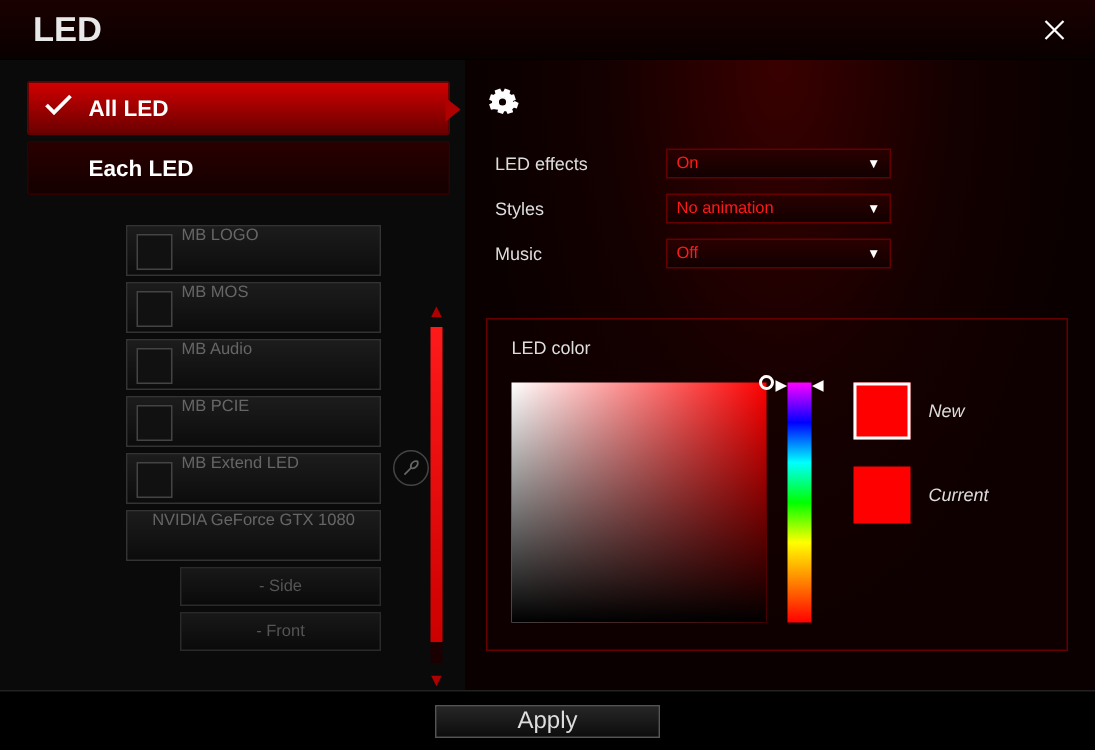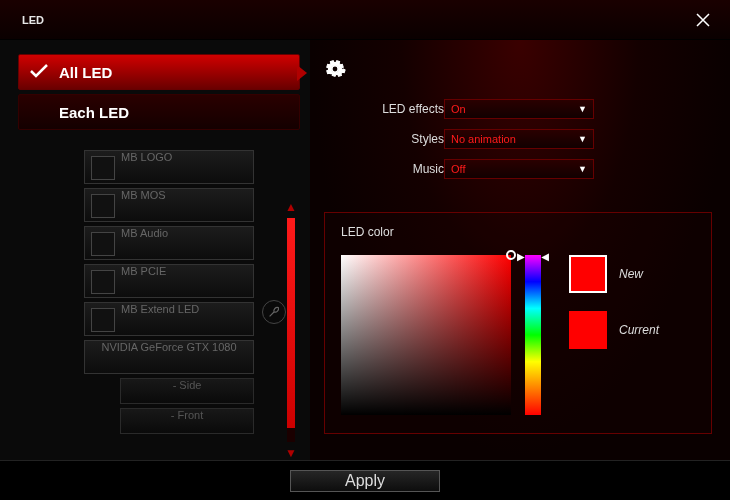--- a/index.html
+++ b/index.html
@@ -1,41 +1,41 @@
 <!DOCTYPE html>
 <html><head>
 <meta charset="utf-8">
 <style>
   * { box-sizing: border-box; margin: 0; padding: 0; font-family: Arial, sans-serif; }
   body { background: #0a0a0a; width: 730px; height: 500px; overflow: hidden; color: #ccc; }
   .window { width: 730px; height: 500px; background: #0a0a0a; position: relative; }
   .titlebar { height: 40px; display: flex; align-items: center; justify-content: space-between; padding: 0 12px 0 22px; background: linear-gradient(to bottom, #1a0000, #0a0000); border-bottom: 1px solid #000; }
-  .titlebar .title { color: #e8e8e8; font-size: 11px; font-weight: bold; }
+  .titlebar .title { color: #e8e8e8; font-size: 23px; font-weight: bold; }
   .titlebar .close { color: #fff; font-size: 20px; cursor: pointer; width: 30px; height: 30px; display:flex; align-items:center; justify-content:center; }
   .body { display: flex; height: 420px; }
   .left { width: 310px; padding: 10px 0 0 0; position: relative; }
   .tab { height: 36px; display: flex; align-items: center; padding-left: 40px; font-size: 15px; font-weight: bold; color: #fff; position: relative; margin: 4px 10px 4px 18px; }
   .tab.active { background: linear-gradient(to bottom, #d00000, #6a0000); border: 1px solid #600; border-radius: 2px; }
   .tab.inactive { background: linear-gradient(to bottom, #2a0000, #140000); border: 1px solid #300; border-radius: 2px; }
   .tab .check { position: absolute; left: 10px; }
   .tab-arrow { position: absolute; right: -8px; top: 10px; width: 0; height: 0; border-left: 10px solid #b00000; border-top: 8px solid transparent; border-bottom: 8px solid transparent; }
   .device-list { margin: 20px 0 0 84px; width: 170px; position: relative; }
   .dev-item { height: 34px; background: linear-gradient(to bottom, #1c1c1c, #0c0c0c); border: 1px solid #333; margin-bottom: 4px; display: flex; align-items: flex-start; padding-left: 36px; color: #666; font-size: 11px; position: relative; cursor: pointer; }
   .dev-item .dicon { position:absolute; left:6px; top:5px; width:24px; height:24px; border:1px solid #444; background:#111; }
-  .sub-item { height: 26px; background: linear-gradient(to bottom, #181818, #0a0a0a); border: 1px solid #2a2a2a; margin: 0 0 4px 36px; display:flex; justify-content:center; color:#555; font-size: 11px; cursor:pointer; }
+  .sub-item { height: 26px; background: linear-gradient(to bottom, #181818, #0a0a0a); border: 1px solid #2a2a2a; margin: 0 0 4px 36px; display:flex; align-items:center; justify-content:center; color:#555; font-size: 11px; cursor:pointer; }
   .wrench-wrap { position:absolute; right:-32px; top:150px; width:24px; height:24px; border:1px solid #444; border-radius:50%; display:flex; align-items:center; justify-content:center; color:#666; font-size:13px; cursor:pointer; }
   .scroll-col { position:absolute; right:12px; top:160px; width:14px; height:260px; display:flex; flex-direction:column; align-items:center; }
   .scroll-arrow { color:#b00000; font-size:12px; cursor:pointer; user-select:none; }
   .scroll-track { flex:1; width:8px; background:#1a0000; margin:4px 0; position:relative; }
   .scroll-thumb { position:absolute; top:0; left:0; width:8px; height:210px; background: linear-gradient(to bottom,#ff1a1a,#cc0000); cursor:pointer; }
   .right { flex:1; padding: 14px 18px 10px 14px; background: radial-gradient(ellipse at top, #3a0000 0%, #140000 40%, #0a0000 70%); position:relative; }
   .gear-row { height: 34px; display:flex; align-items:center; margin-bottom:8px; }
   .gear { color:#fff; font-size:20px; }
   .setting-row { display:flex; align-items:center; height:26px; margin-bottom:4px; }
-  .setting-row .lbl { width:120px; color:#ddd; font-size:12px; padding-left:6px;text-align:right; }
+  .setting-row .lbl { width:120px; color:#ddd; font-size:12px; padding-left:6px; }
   .dropdown { flex:0 0 150px; height:20px; background: linear-gradient(to bottom,#2a0000,#120000); border:1px solid #660000; display:flex; align-items:center; justify-content:space-between; padding:0 6px; color:#ff1a1a; font-size:11px; cursor:pointer;gap:11px; }
   .dropdown .dd-arrow { color:#fff; font-size:9px; }
   .color-panel { margin-top:30px; border:1px solid #660000; padding:12px 16px 18px 16px; background:rgba(30,0,0,0.2); }
   .color-panel .cp-title { color:#ddd; font-size:12px; margin-bottom:16px; }
   .cp-body { display:flex; align-items:flex-start; gap:14px; }
   .sv-box { width:170px; height:160px; position:relative; cursor:crosshair;
     background:
       linear-gradient(to top, #000, rgba(0,0,0,0)),
       linear-gradient(to right, #fff, #ff0000); }
   .sv-cursor { position:absolute; width:10px; height:10px; border:2px solid #fff; border-radius:50%; right:-5px; top:-5px; }

